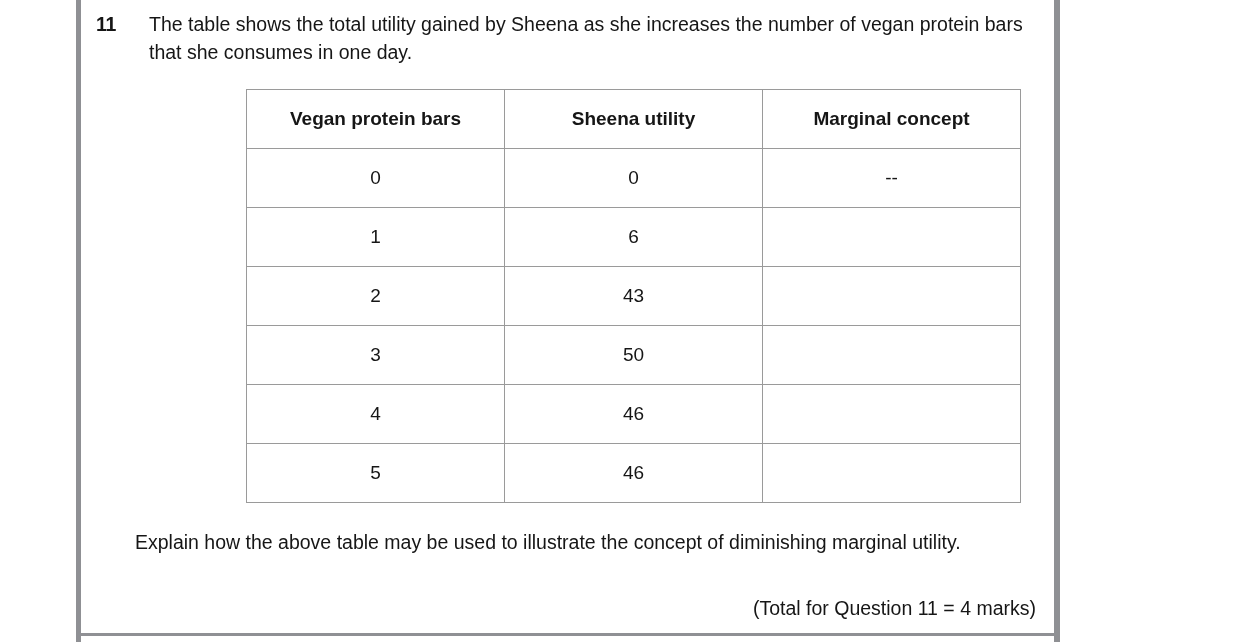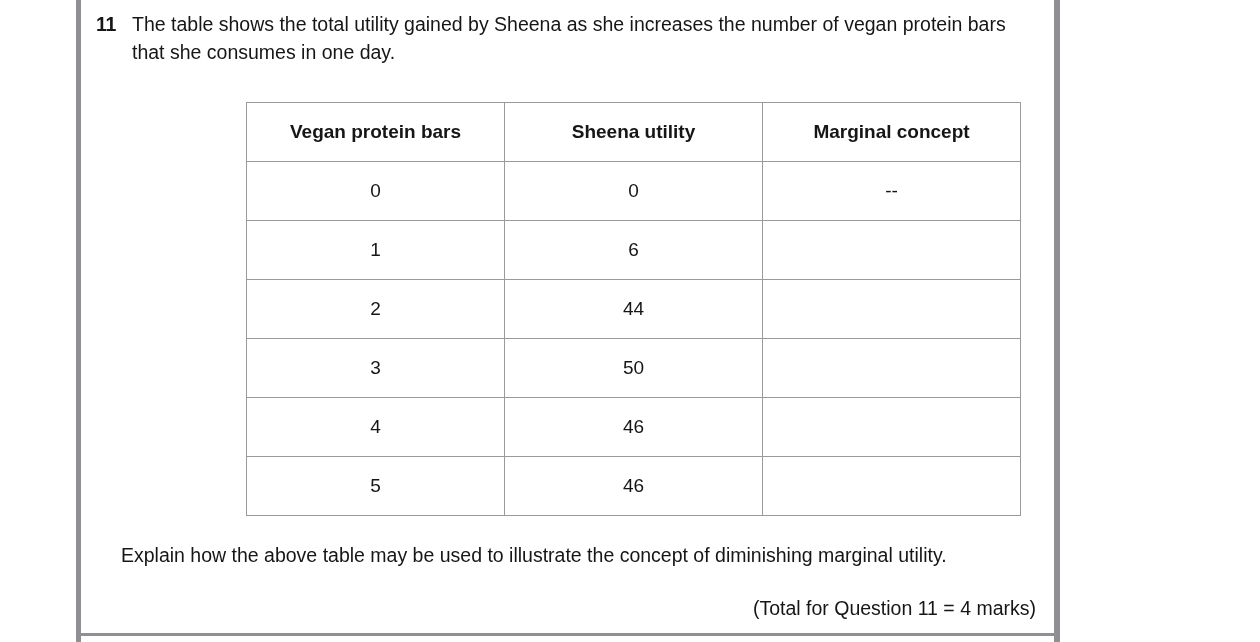--- a/index.html
+++ b/index.html
@@ -68,46 +68,47 @@
   .qnum {
     font-weight: bold;
     width: 36px;
     flex: 0 0 36px;
     font-size: 19.5px;
     letter-spacing: -0.2px;
   }
   .qtext {
     flex: 1 1 auto;
     max-width: 880px;
+    margin-left: 17px;
   }
   table.utility {
     border-collapse: collapse;
     margin-left: 150px;
-    margin-top: 36px;
+    margin-top: 23px;
     table-layout: fixed;
     border-radius: 9px;
   }
   table.utility td, table.utility th {
     border: 1.5px solid #9a9a9a;
     text-align: center;
     font-size: 19px;
     height: 59px;
     box-sizing: border-box;
     padding: 0 4px;
   }
   table.utility th {
     font-weight: bold;
     font-size: 19px;
   }
   table.utility col.c1 { width: 258px; }
   table.utility col.c2 { width: 258px; }
   table.utility col.c3 { width: 258px; }
   .explain {
     margin-top: 25px;
-    margin-left: 25px;
+    margin-left: 39px;
     font-size: 19.5px;
     line-height: 28px;
     max-width: 880px;
   }
   .total-marks {
     position: absolute;
     right: 24px;
     bottom: 22px;
     font-weight: normal;
     font-size: 19.5px;
@@ -149,21 +150,21 @@
           <td>0</td>
           <td>--</td>
         </tr>
         <tr>
           <td>1</td>
           <td>6</td>
           <td></td>
         </tr>
         <tr>
           <td>2</td>
-          <td>44</td>
+          <td>43</td>
           <td></td>
         </tr>
         <tr>
           <td>3</td>
           <td>50</td>
           <td></td>
         </tr>
         <tr>
           <td>4</td>
           <td>46</td>

